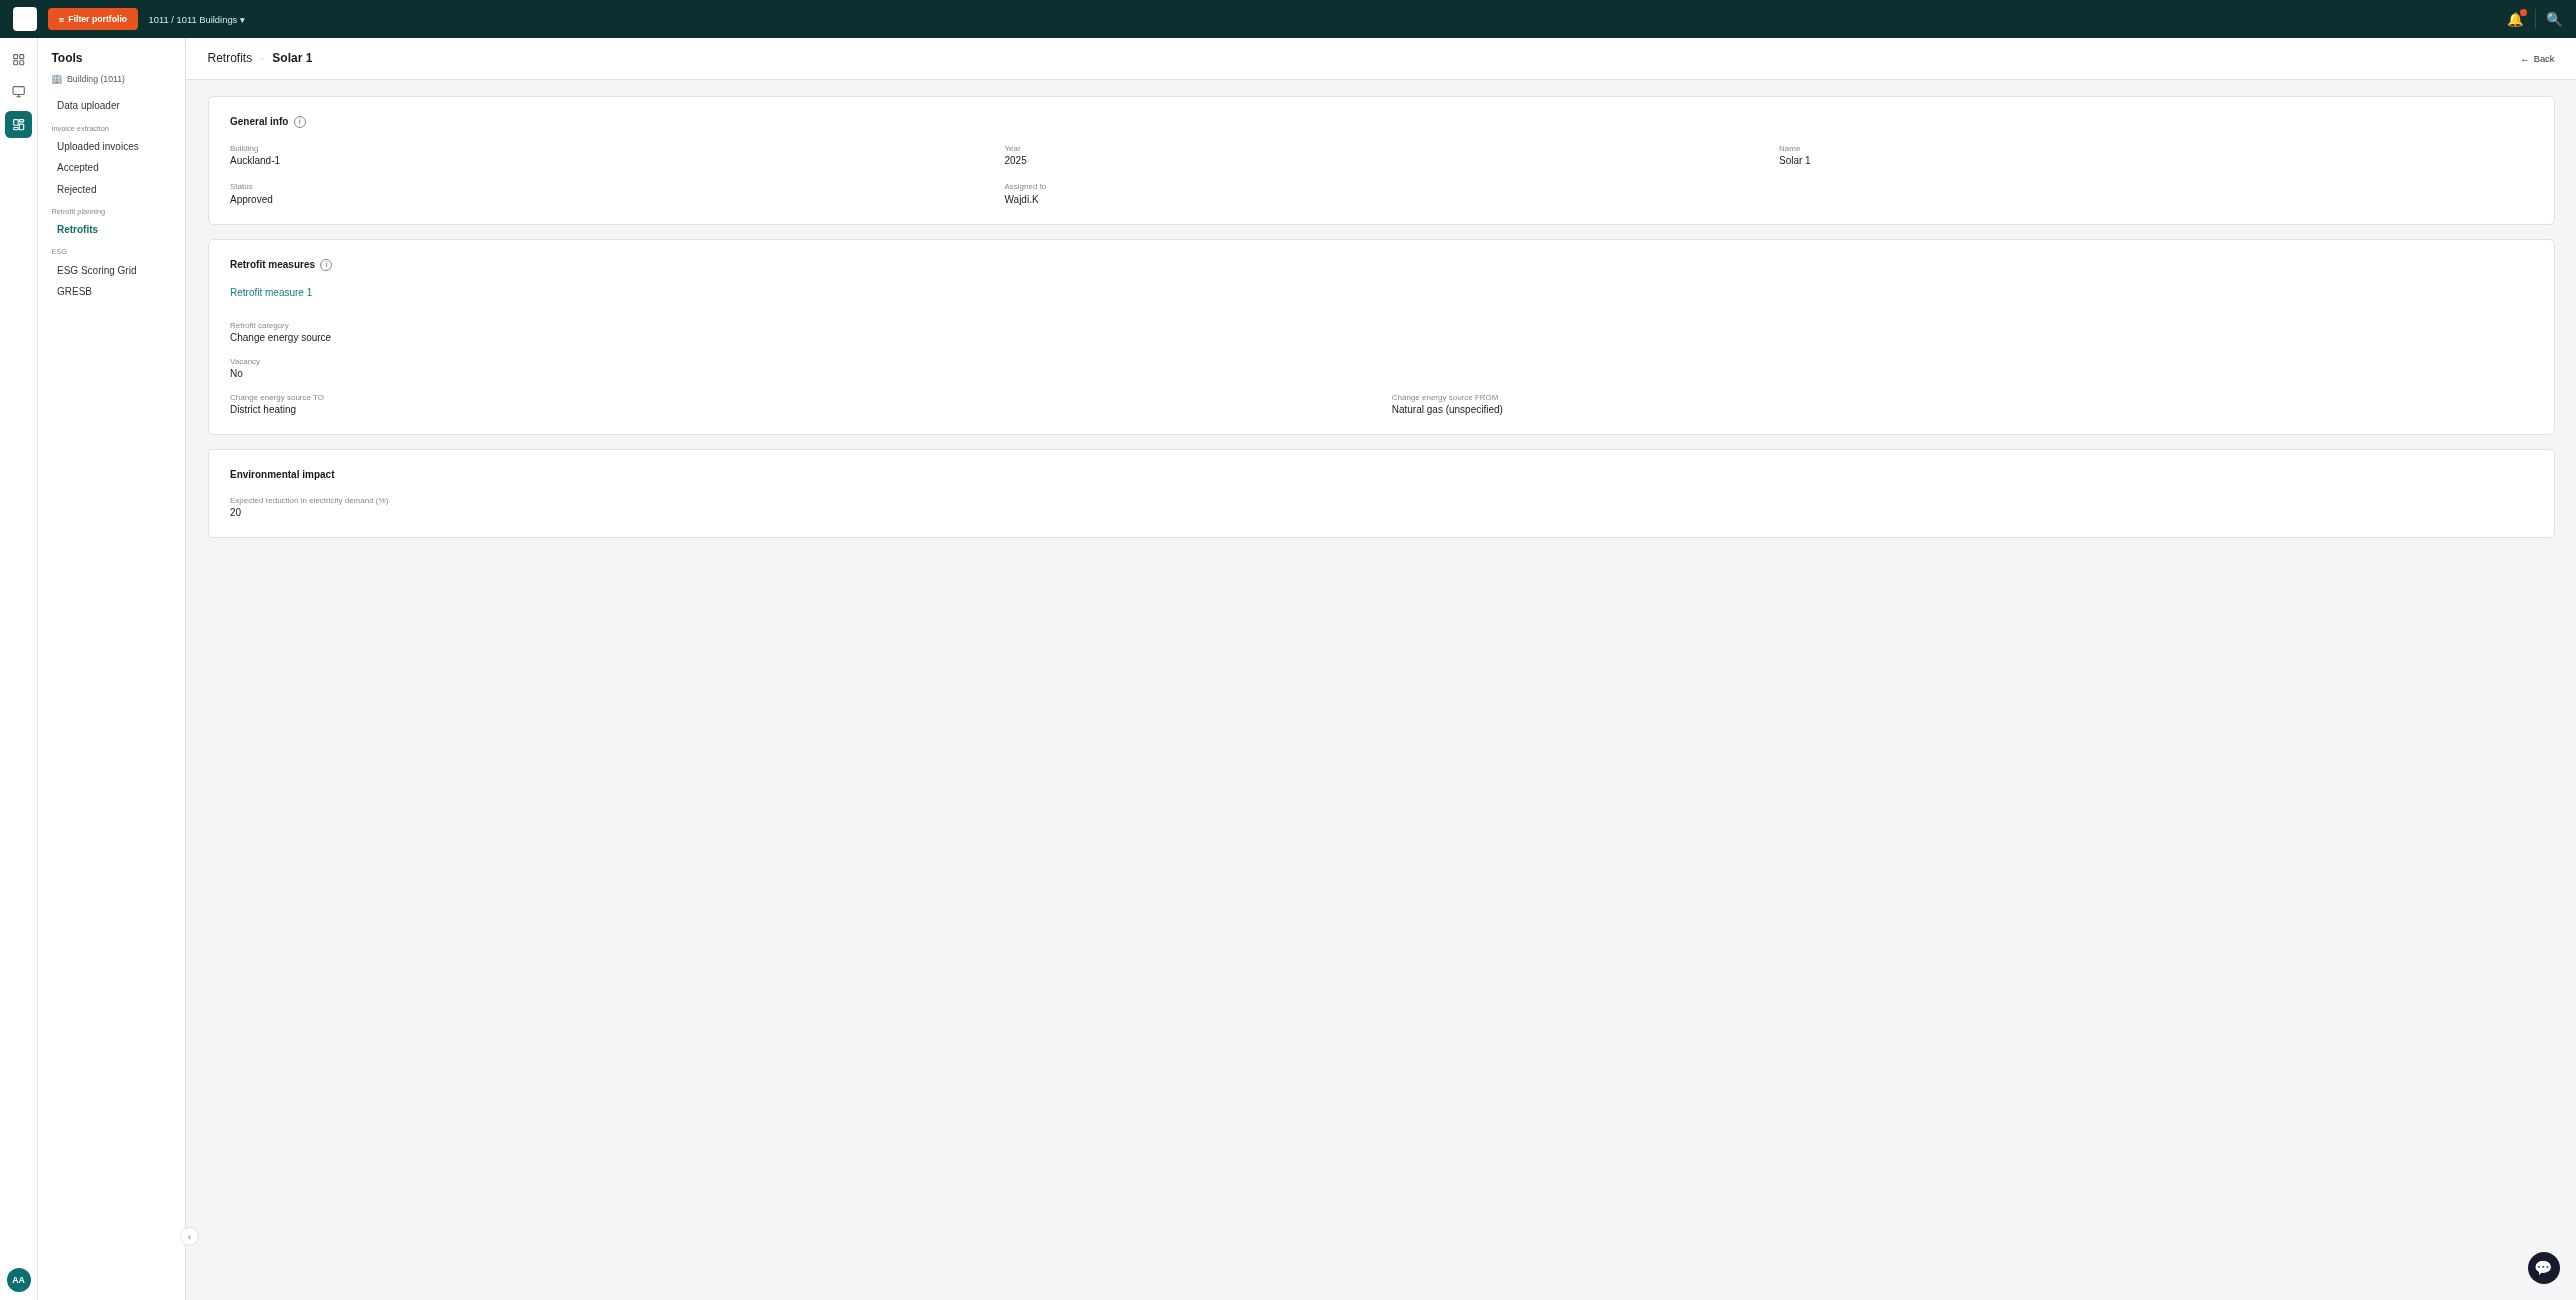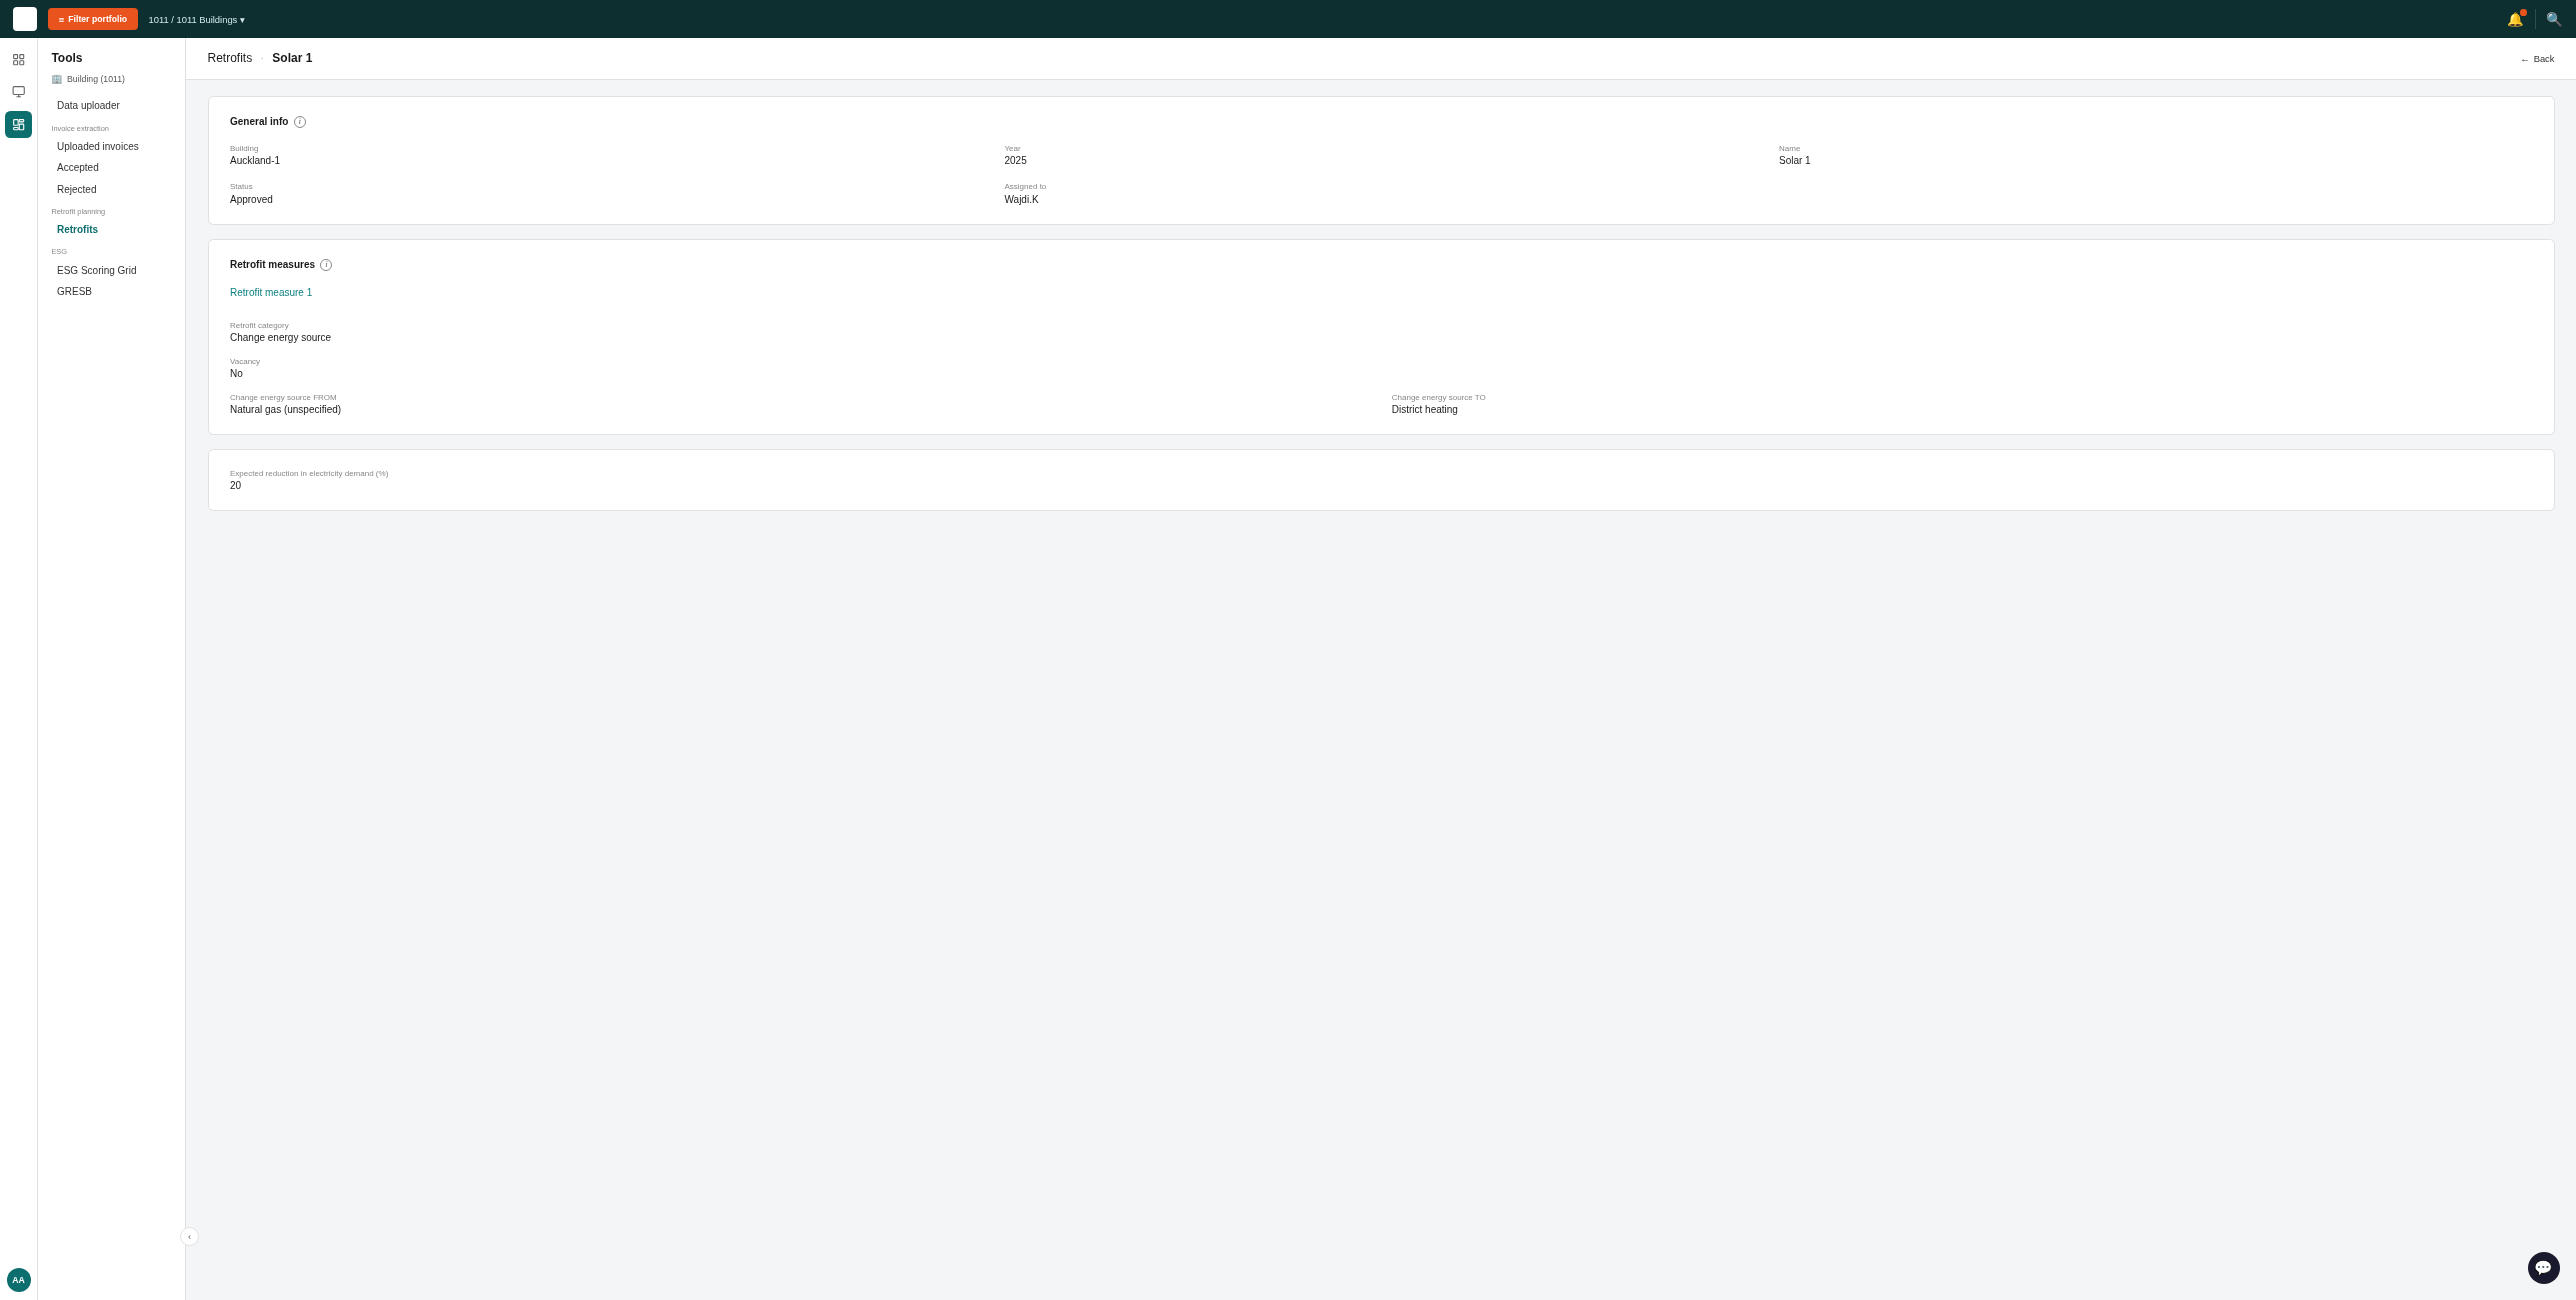--- a/index.html
+++ b/index.html
@@ -439,31 +439,34 @@
 
         <div class="measure-fields" style="margin-top: 13.4px;">
           <div class="field-group">
             <div class="field-label">Vacancy</div>
             <div class="field-value">No</div>
           </div>
         </div>
 
         <div class="measure-fields" style="margin-top: 13.4px;">
           <div class="field-group">
+            <div class="field-label">Change energy source TO</div>
+            <div class="field-value">District heating</div>
+          </div>
+          <div class="field-group">
             <div class="field-label">Change energy source FROM</div>
             <div class="field-value">Natural gas (unspecified)</div>
           </div>
-          <div class="field-group">
-            <div class="field-label">Change energy source TO</div>
-            <div class="field-value">District heating</div>
-          </div>
         </div>
       </div>
 
       <div class="card">
+        <div class="section-title">
+          <span>Environmental impact</span>
+        </div>
         <div class="field-group">
           <div class="field-label">Expected reduction in electricity demand (%)</div>
           <div class="field-value">20</div>
         </div>
       </div>
 
     </div>
   </main>
 </div>
 

